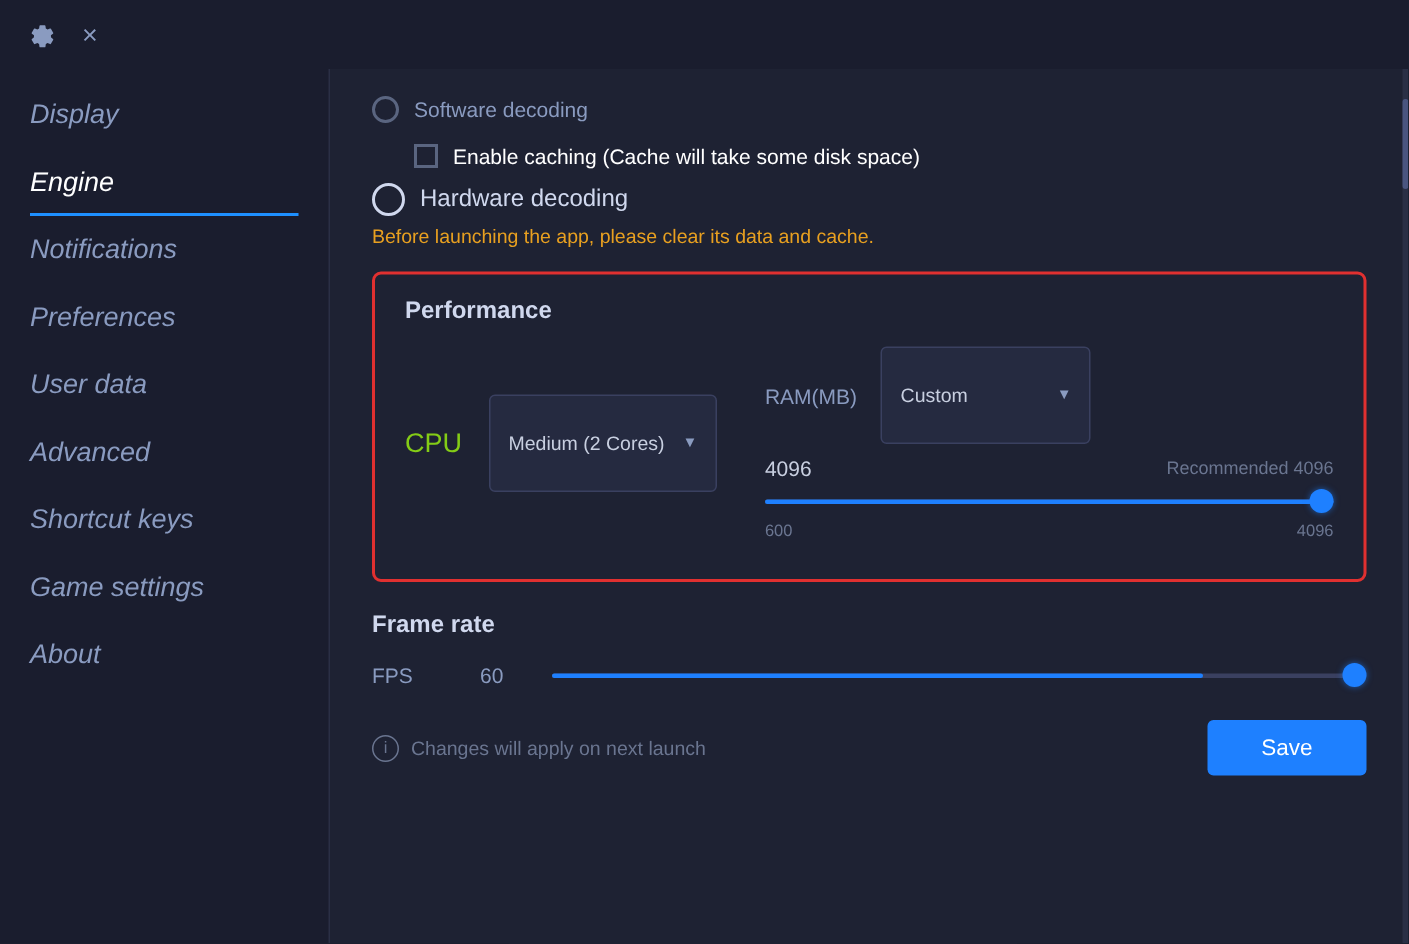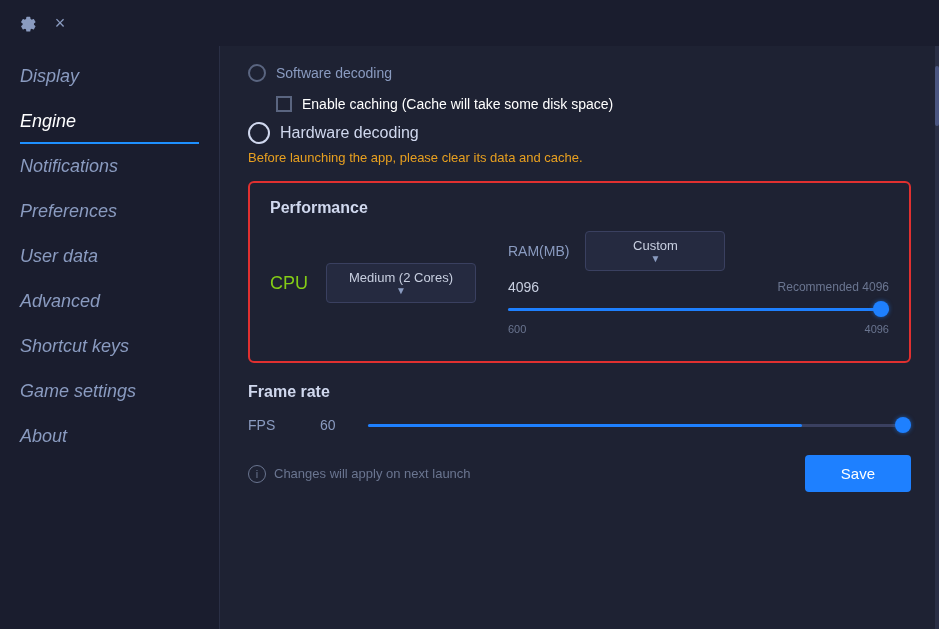--- a/index.html
+++ b/index.html
@@ -230,29 +230,28 @@
       font-size: 18px;
       color: #84cc16;
       width: 40px;
       flex-shrink: 0;
     }
 
     .dropdown {
       background: #252a40;
       border: 1px solid #3a4060;
       border-radius: 4px;
-      padding: 6px 12px;
+      padding: 24px 12px;
       color: #c8cfe0;
       font-size: 13px;
       display: flex;
       align-items: center;
-      gap: 0;
+      gap: 12px;
       cursor: pointer;
       min-width: 150px;
-      flex-direction: column;
     }
     .dropdown-text { flex: 1; }
     .dropdown-arrow { color: #8a9bc0; font-size: 10px; }
 
     .ram-top {
       display: flex;
       align-items: center;
       gap: 16px;
     }
 

